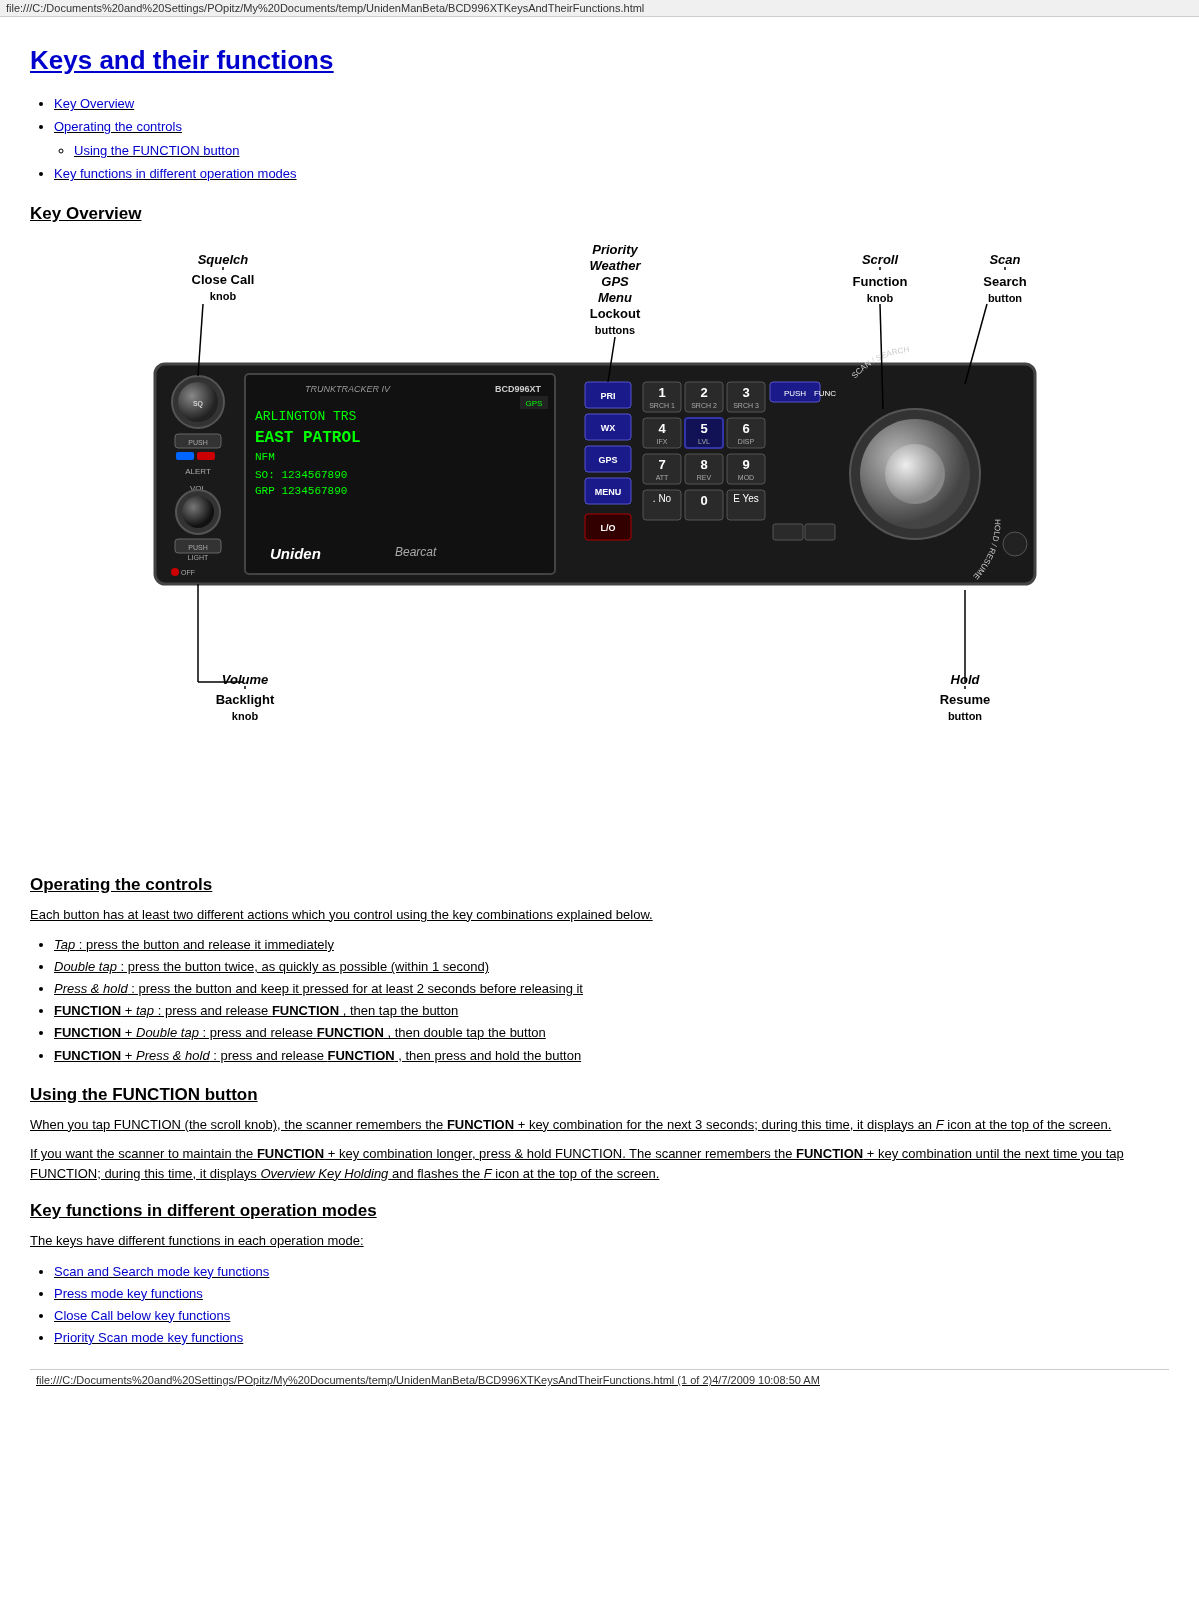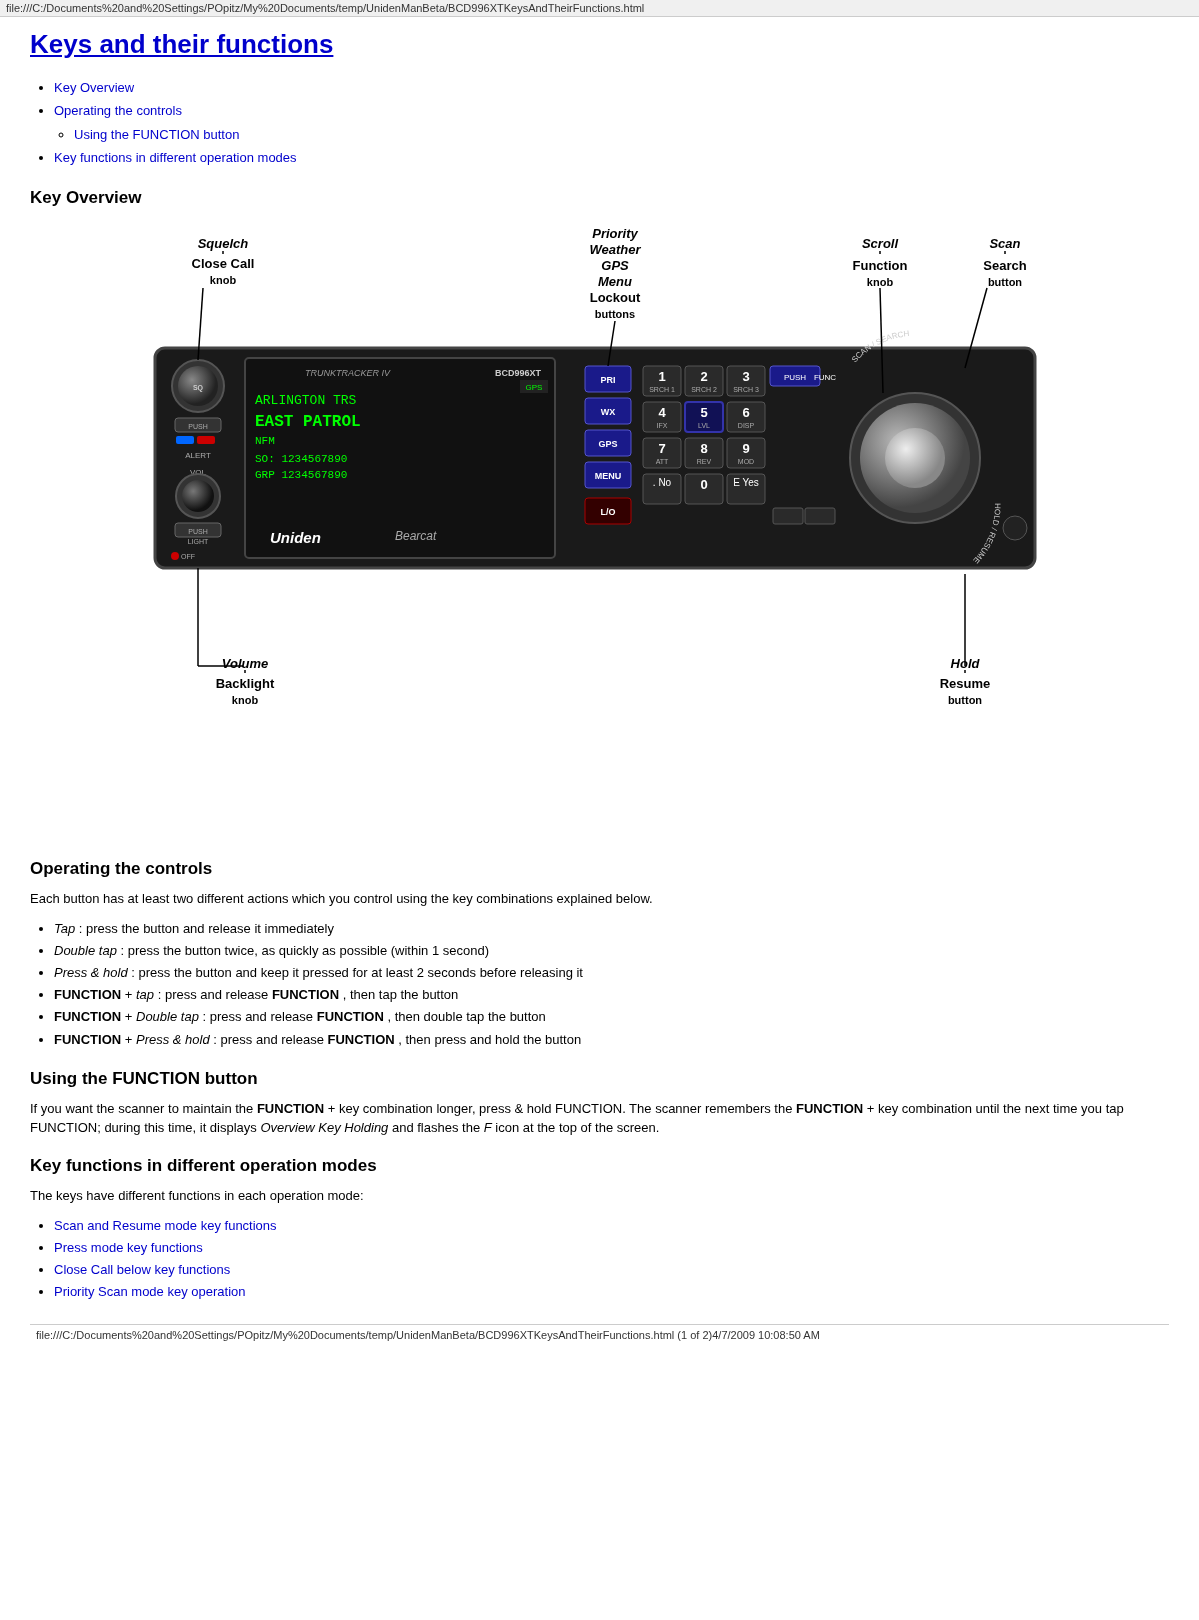--- a/index.html
+++ b/index.html
@@ -14,21 +14,22 @@
     .browser-bar {
       background: #f0f0f0;
       border-bottom: 1px solid #ccc;
       padding: 2px 6px;
       font-size: 11px;
       color: #333;
       white-space: nowrap;
       overflow: hidden;
     }
     .page-content {
-      padding: 12px 30px 40px 30px;
+      padding: 28px 30px 40px 30px;
+      text-decoration: underline;
     }
     h1.page-title {
       font-size: 26px;
       font-weight: bold;
       color: #00c;
       text-decoration: underline;
       margin-bottom: 16px;
     }
     ul.toc {
       list-style: disc;
@@ -316,37 +317,38 @@
     </li>
     <li>
       <strong>FUNCTION</strong> + <em>Double tap</em> : press and release <strong>FUNCTION</strong> , then double tap the button
     </li>
     <li>
       <strong>FUNCTION</strong> + <em>Press &amp; hold</em> : press and release <strong>FUNCTION</strong> , then press and hold the button
     </li>
   </ul>
 
   <h2 id="function">Using the FUNCTION button</h2>
+  <p>When you tap FUNCTION (the scroll knob), the scanner remembers the <strong>FUNCTION</strong> + key combination for the next 3 seconds; during this time, it displays an <em>F</em> icon at the top of the screen.</p>
   <p>If you want the scanner to maintain the <strong>FUNCTION</strong> + key combination longer, press &amp; hold FUNCTION. The scanner remembers the <strong>FUNCTION</strong> + key combination until the next time you tap FUNCTION; during this time, it displays <em>Overview Key Holding</em> and flashes the <em>F</em> icon at the top of the screen.</p>
 
   <h2 id="modes">Key functions in different operation modes</h2>
   <p>The keys have different functions in each operation mode:</p>
 
   <ul class="content-list">
     <li>
-      <a href="#scan">Scan and Resume mode key functions</a>
+      <a href="#scan">Scan and Search mode key functions</a>
     </li>
     <li>
       <a href="#hold">Press mode key functions</a>
     </li>
     <li>
       <a href="#closecall">Close Call below key functions</a>
     </li>
     <li>
-      <a href="#priority">Priority Scan mode key operation</a>
+      <a href="#priority">Priority Scan mode key functions</a>
     </li>
   </ul>
 
   <div class="footer-bar">
     <span>file:///C:/Documents%20and%20Settings/POpitz/My%20Documents/temp/UnidenManBeta/BCD996XTKeysAndTheirFunctions.html (1 of 2)4/7/2009 10:08:50 AM</span>
   </div>
 
 </div>
 
 </body></html>

